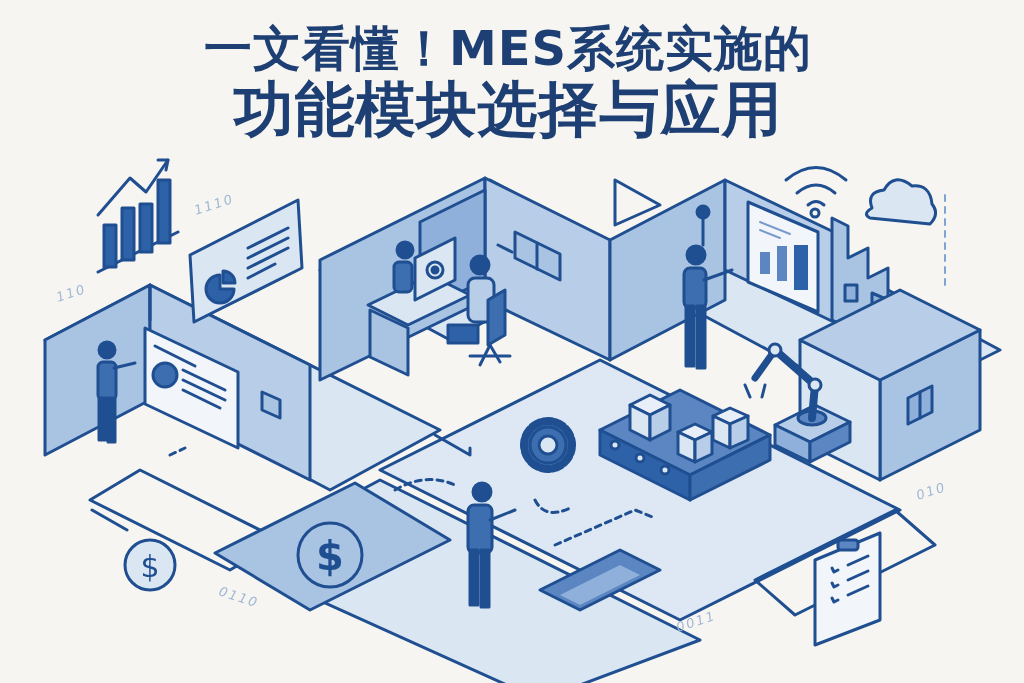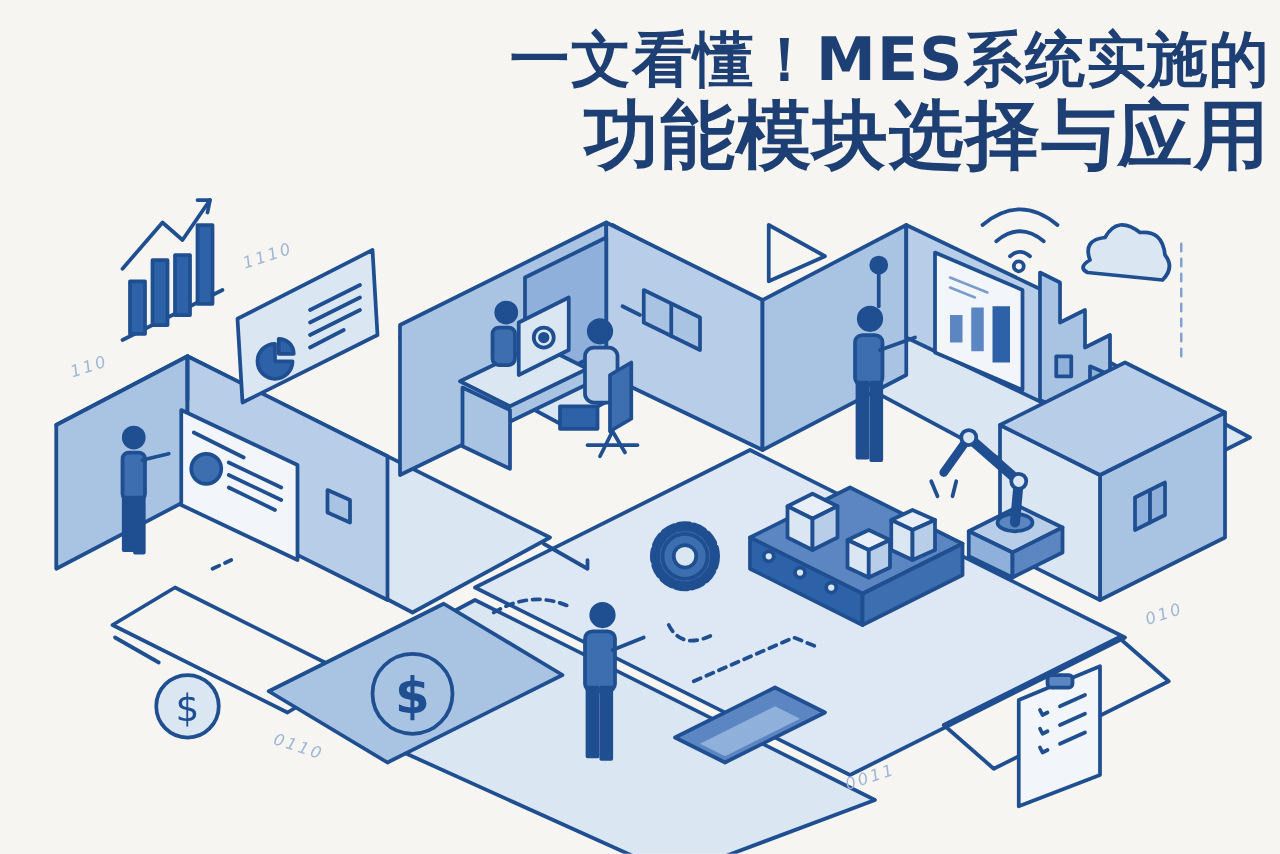--- a/index.html
+++ b/index.html
@@ -1,17 +1,17 @@
 <!DOCTYPE html>
 <html><head>
 <meta charset="utf-8">
 <style>
   html, body { margin:0; padding:0; }
   body { width:1024px; height:683px; background:#f7f5f1; overflow:hidden; position:relative; font-family:"DejaVu Sans", sans-serif; }
-  .title-wrap { position:absolute; left:0; top:22px; width:1016px; text-align:right; z-index:5; }
+  .title-wrap { position:absolute; left:0; top:22px; width:1016px; text-align:center; z-index:5; }
   .title-line { display:block; font-family:"DejaVu Sans", sans-serif; font-weight:bold; color:#1d3f73; letter-spacing:1px; line-height:1.12; }
   .title-line.l1 { font-size:48px; }
   .title-line.l2 { font-size:60px; }
   svg.scene { position:absolute; left:0; top:0; width:1024px; height:683px; }
   .code { font-family:"DejaVu Sans", sans-serif; font-size:13px; fill:#9fb7d6; font-style:italic; letter-spacing:2px; }
 </style>
 </head>
 <body>
 
 <div class="title-wrap">

